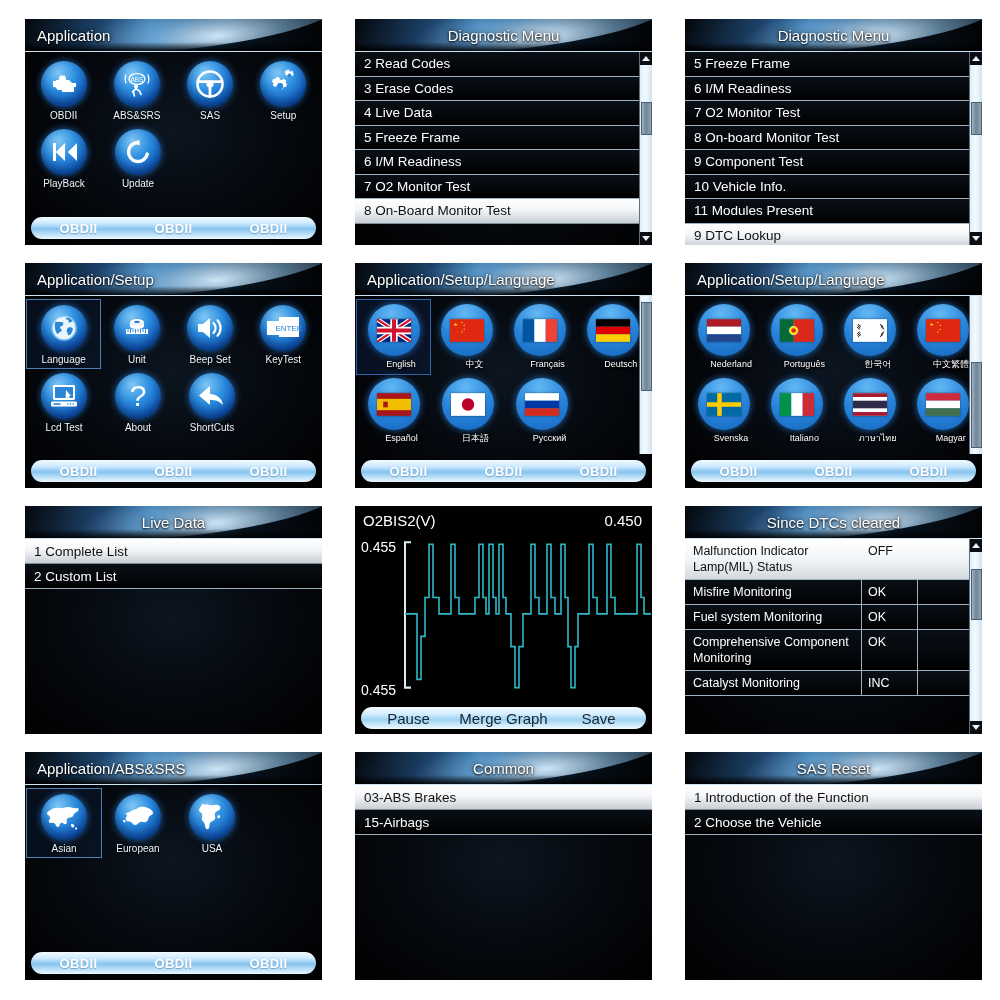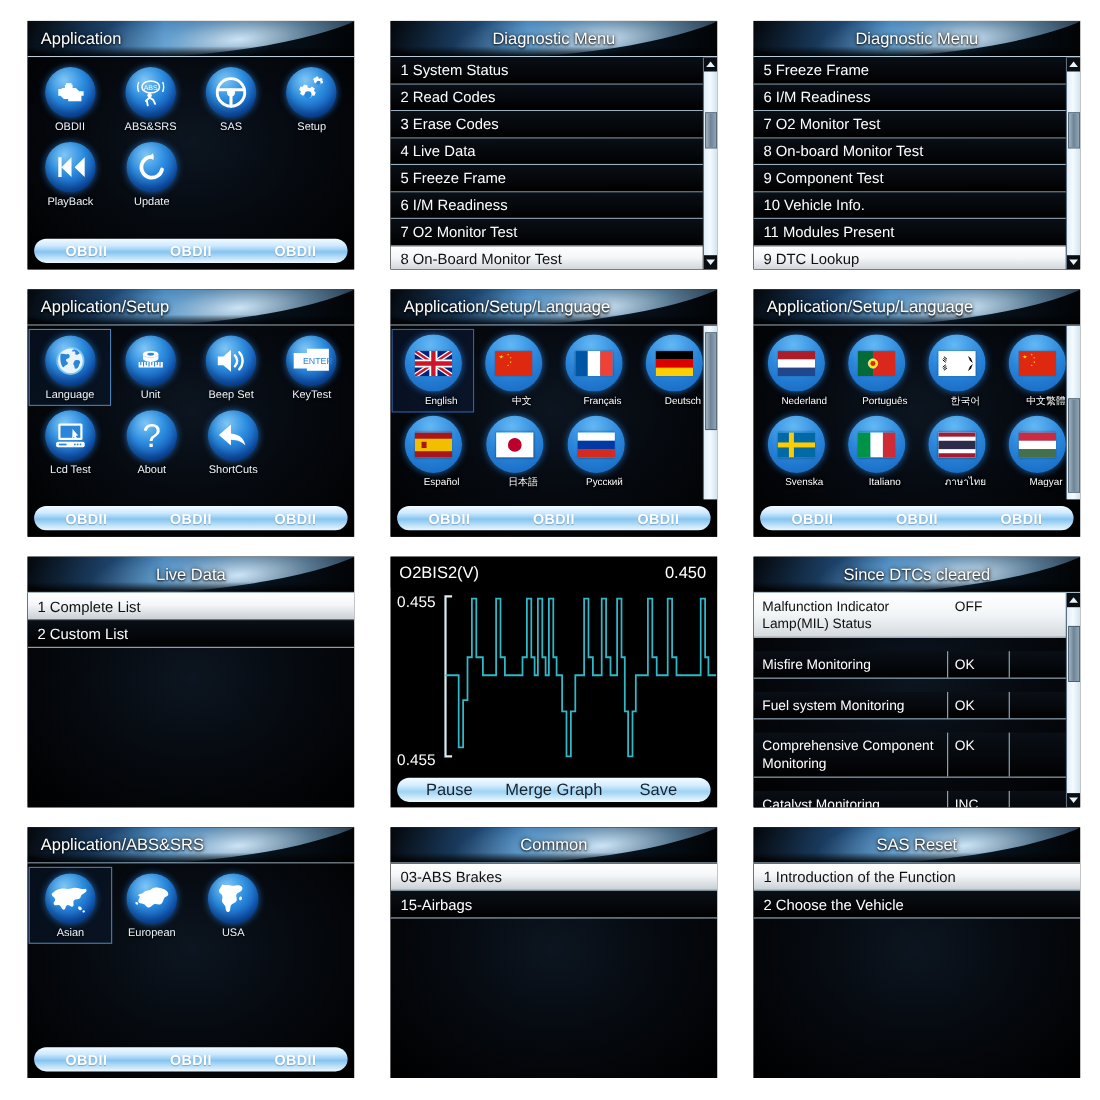--- a/index.html
+++ b/index.html
@@ -201,21 +201,21 @@
     display: flex; align-items: center;
     box-shadow: 0 1px 3px rgba(0,0,0,.7);
   }
   .graphbtn {
     flex: 1 1 0; text-align: center;
     color: #15232e; font-size: 15px;
   }
 
   
   .tblwrap { position: absolute; inset: 0; display: flex; }
-  .tbl { flex: 1 1 auto; display: flex; flex-direction: column; gap: 12px; }
+  .tbl { flex: 1 1 auto; display: flex; flex-direction: column; }
   .trow {
     display: flex;
     border-bottom: 1px solid #9bb0c0;
     background: linear-gradient(to bottom, #0a0f16 0%, #05080c 55%, #000 100%);
     color: #ffffff;
   }
   .trow.sel {
     background: linear-gradient(to bottom, #ffffff 0%, #f2f5f7 50%, #d3d9de 100%);
     color: #101010;
   }
@@ -310,21 +310,20 @@
     </div>
   </div>
 
   <div class="screen">
     <div class="titlebar title-center">
       <div class="title-text">Diagnostic Menu</div>
     </div>
     <div class="body">
       <div class="listwrap">
         <div class="listcol">
-          <div class="litem">1 System Status</div>
           <div class="litem">2 Read Codes</div>
           <div class="litem">3 Erase Codes</div>
           <div class="litem">4 Live  Data</div>
           <div class="litem">5 Freeze Frame</div>
           <div class="litem">6 I/M Readiness</div>
           <div class="litem">7 O2 Monitor  Test</div>
           <div class="litem sel">8 On-Board Monitor Test</div>
         </div>
         <div class="sbar">
           <div class="sarrow up">

